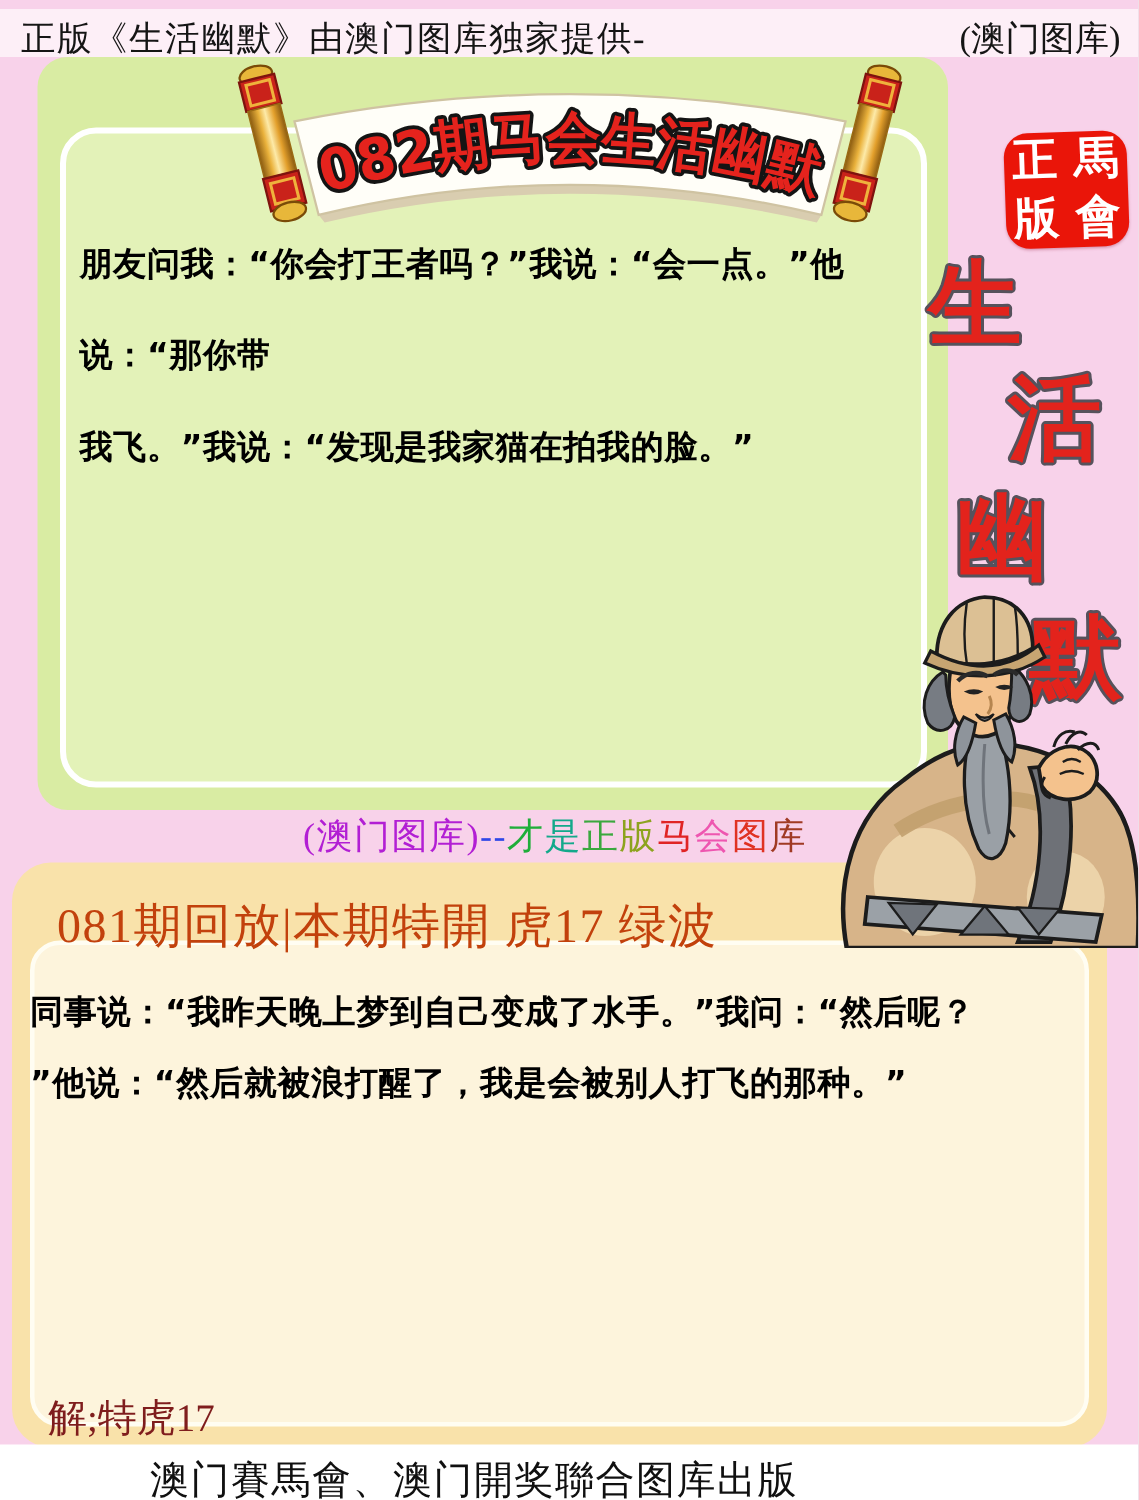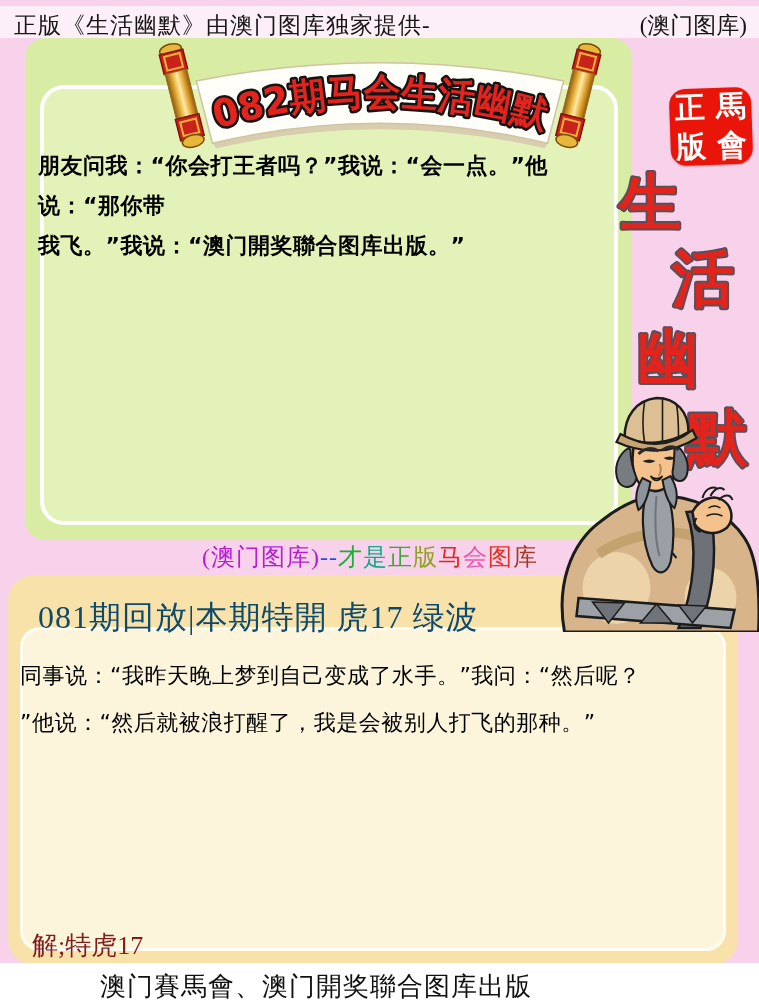--- a/index.html
+++ b/index.html
@@ -14,23 +14,23 @@
   
   .green-outer{position:absolute;left:25px;top:38px;width:607px;height:502px;
                background:#d9eca3;border-radius:20px;}
   .green-inner{position:absolute;left:15px;top:47px;width:570px;height:432px;
                background:#e3f2b8;border:4px solid #ffffff;border-radius:24px;}
 
   
   .scroll-banner{position:absolute;left:146px;top:38px;width:468px;height:114px;z-index:4;}
 
   
-  .joke-top{position:absolute;left:38px;top:146px;width:578px;z-index:3;
+  .joke-top{position:absolute;left:53px;top:146px;width:578px;z-index:3;
             font-family:"DejaVu Sans","Liberation Sans",sans-serif;font-weight:bold;
-            font-size:22px;color:#000;line-height:40px;letter-spacing:0.5px;}
+            font-size:22px;color:#000;line-height:61px;letter-spacing:0.5px;}
 
   
   .badge{position:absolute;left:670px;top:88px;width:82px;height:77px;background:#ea1509;
          border-radius:16px;display:grid;grid-template-columns:1fr 1fr;align-items:center;
          justify-items:center;transform:rotate(-2deg);box-shadow:0 1px 2px rgba(150,30,60,.35);}
   .badge span{color:#ffffff;font-size:30px;font-weight:bold;line-height:34px;
               font-family:"Liberation Serif",serif;}
 
   
   .vertical-title{position:absolute;left:612px;top:166px;width:147px;height:322px;z-index:5;}
@@ -44,21 +44,21 @@
   .mid-line{position:absolute;left:155px;top:541px;width:430px;text-align:center;
             font-size:24px;letter-spacing:1px;z-index:2;}
 
   
   .cream-outer{position:absolute;left:8px;top:575px;width:730px;height:390px;
                background:#f9e2aa;border-radius:26px;}
   .cream-inner{position:absolute;left:12px;top:52px;width:700px;height:318px;
                background:#fdf4dc;border:3px solid #fffdf2;border-radius:20px;}
   .replay-header{position:absolute;left:38px;top:596px;font-size:32px;letter-spacing:1px;z-index:2;}
   .joke-bottom{position:absolute;left:20px;top:652px;width:710px;z-index:2;
-               font-family:"DejaVu Sans","Liberation Sans",sans-serif;font-weight:normal;
+               font-family:"DejaVu Sans","Liberation Sans",sans-serif;font-weight:bold;
                font-size:22px;color:#000;line-height:47px;letter-spacing:0.5px;}
   .answer{position:absolute;left:32px;top:928px;font-size:26px;z-index:2;}
 
   
   .footer-band{position:absolute;left:0;top:963px;width:759px;height:37px;background:#ffffff;}
   .footer-text{position:absolute;top:969px;left:100px;font-size:26px;color:#101010;letter-spacing:1px;}
 </style>
 </head>
 <body>
 
@@ -106,21 +106,21 @@
       <ellipse cx="429" cy="103" rx="11" ry="6" fill="#e8b73a" stroke="#7a4b08" stroke-width="1.5"></ellipse>
     </g>
     <path id="bannerArc" d="M68,90 Q232,42 398,90" fill="none"></path>
     <text font-size="38" font-weight="bold" font-family="DejaVu Sans, Liberation Sans, sans-serif" stroke="#141414" stroke-width="5" paint-order="stroke" stroke-linejoin="round" fill="#e5231d">
       <textPath href="#bannerArc" startOffset="50%" text-anchor="middle" textLength="330" lengthAdjust="spacingAndGlyphs">082期马会生活幽默</textPath>
     </text>
   </svg>
 
   <div class="joke-top">
     <div>朋友问我：“你会打王者吗？”我说：“会一点。”他说：“那你带</div>
-    <div>我飞。”我说：“澳门開奖聯合图库出版。”</div>
+    <div>我飞。”我说：“发现是我家猫在拍我的脸。”</div>
   </div>
 
   <div class="badge">
     <span>正</span>
     <span>馬</span>
     <span>版</span>
     <span>會</span>
   </div>
 
   <svg class="vertical-title" viewBox="0 0 147 322">
@@ -132,21 +132,21 @@
     </g>
   </svg>
 
   <div class="mid-line">
     <span style="color: rgb(178, 31, 212);">(澳门图库)</span><span style="color: rgb(47, 71, 232);">--</span><span style="color: rgb(31, 174, 58);">才</span><span style="color: rgb(19, 169, 139);">是</span><span style="color: rgb(58, 168, 62);">正</span><span style="color: rgb(141, 163, 30);">版</span><span style="color: rgb(224, 36, 37);">马</span><span style="color: rgb(238, 86, 176);">会</span><span style="color: rgb(224, 50, 34);">图</span><span style="color: rgb(160, 58, 36);">库</span>
   </div>
 
   <div class="cream-outer">
     <div class="cream-inner"></div>
   </div>
-  <div class="replay-header" style="color: #0c4a6e;">081期回放|本期特開 虎17 绿波</div>
+  <div class="replay-header" style="color: #c2410c;">081期回放|本期特開 虎17 绿波</div>
   <div class="joke-bottom">
     <div>同事说：“我昨天晚上梦到自己变成了水手。”我问：“然后呢？</div>
     <div>”他说：“然后就被浪打醒了，我是会被别人打飞的那种。”</div>
   </div>
   <div class="answer" style="color: #7f1d1d;">解;特虎17</div>
 
   <svg class="cartoon" viewBox="0 0 200 240">
 
     <path d="M6,240 C-2,196 10,152 44,128 C64,112 80,106 96,104 C130,102 168,118 186,146 C198,164 202,196 200,240 Z" fill="#d7b489" stroke="#1c1c1c" stroke-width="3"></path>
     <ellipse cx="58" cy="196" rx="34" ry="36" fill="#ecd3a9"></ellipse>

